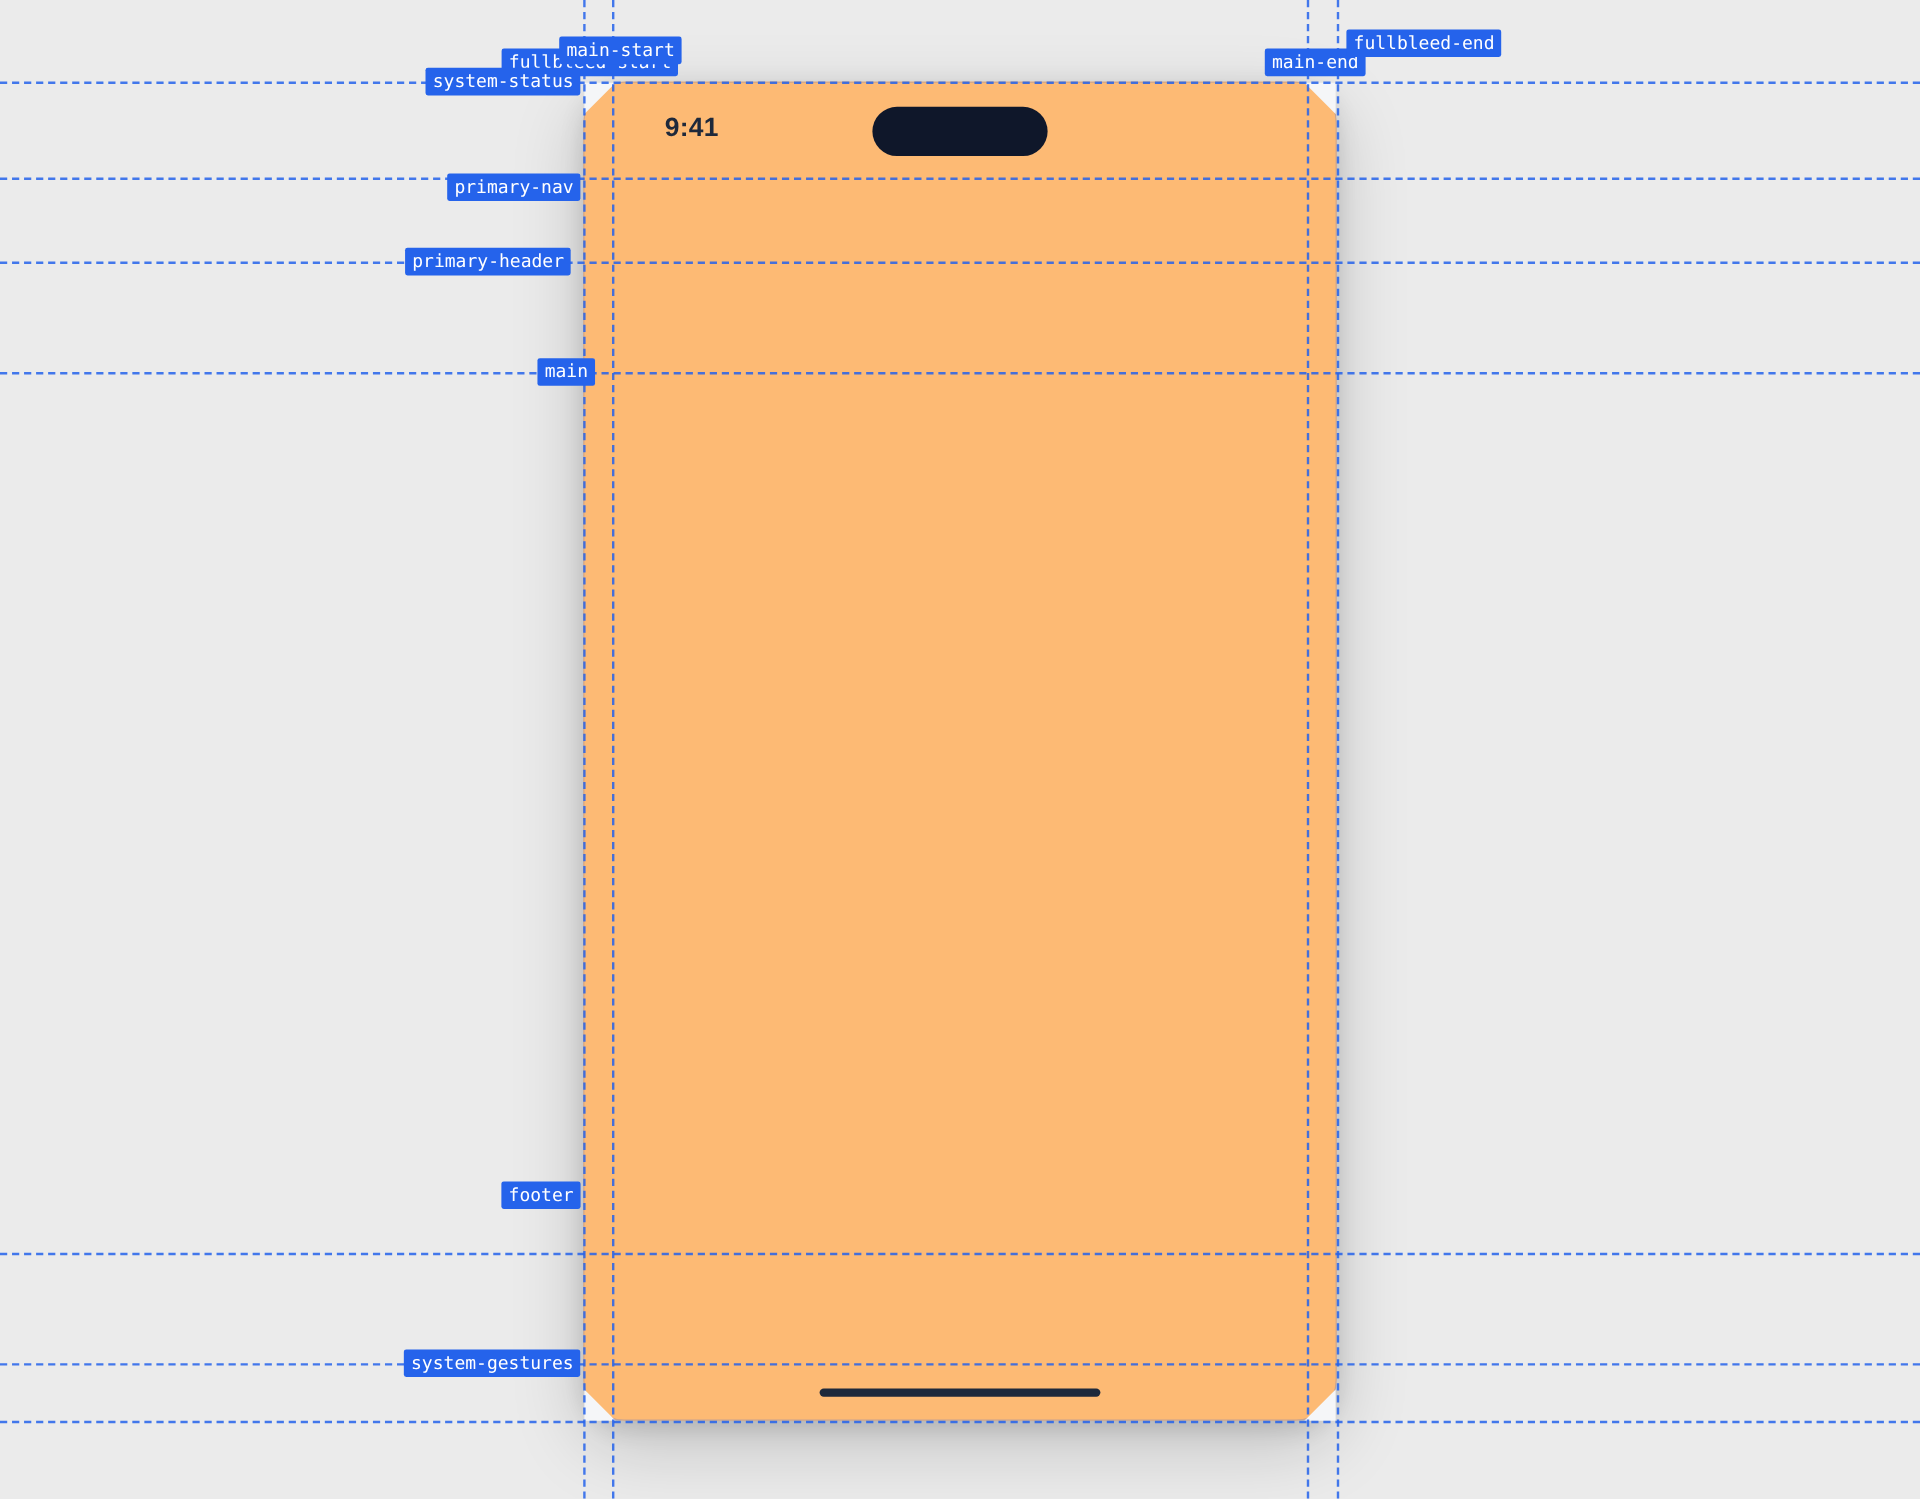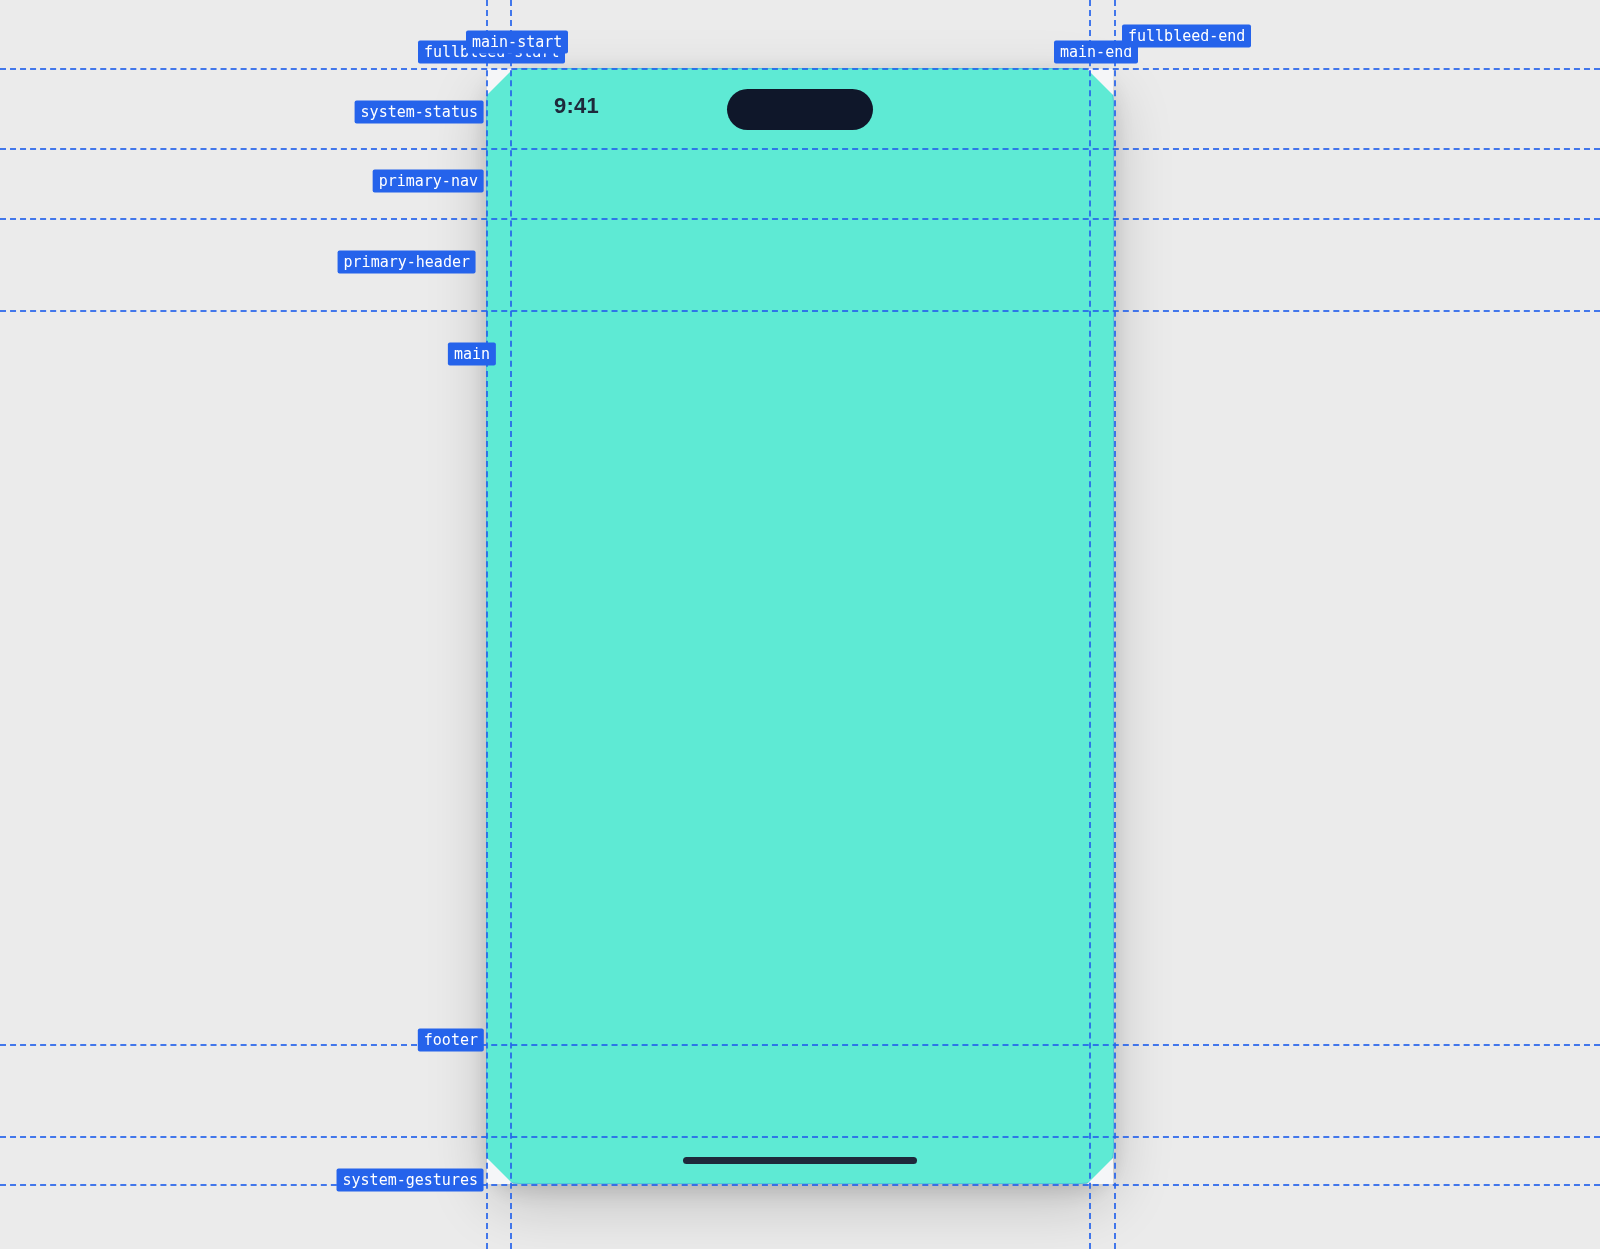--- a/index.html
+++ b/index.html
@@ -25,21 +25,21 @@
       height: 1249px;
     }
     
     
     .phone {
       position: absolute;
       left: 486px;
       top: 68px;
       width: 628px;
       height: 1116px;
-      background: #5eead4;
+      background: #fdba74;
       border-radius: 34px;
       box-shadow: 0 20px 60px rgba(0,0,0,0.18), 0 6px 20px rgba(0,0,0,0.12);
       overflow: hidden;
     }
     
     .phone-border {
       position: absolute;
       left: 486px;
       top: 68px;
       width: 628px;
@@ -143,21 +143,20 @@
       font-family: ui-monospace, SFMono-Regular, Menlo, Consolas, monospace;
       font-size: 15px;
       line-height: 1;
       padding: 4px 6px;
       border-radius: 2px;
       white-space: nowrap;
       transform: translateY(-50%);
     }
     .guide-label.left-edge {
       transform: translate(-100%, -50%);
-      margin-top: 44px;
     }
   </style>
 </head>
 <body>
 
 <div class="canvas">
 
   <div class="phone">
     <div class="notch"></div>
     <div class="status-time">9:41</div>
@@ -182,19 +181,19 @@
   <div class="guide h" style="top:1044px"></div>
   <div class="guide h" style="top:1136px"></div>
   <div class="guide h" style="top:1184px"></div>
 
   <div class="guide-label" style="left:418px; top:52px">fullbleed-start</div>
   <div class="guide-label" style="left:466px; top:42px">main-start</div>
   <div class="guide-label" style="left:1054px; top:52px">main-end</div>
   <div class="guide-label" style="left:1122px; top:36px">fullbleed-end</div>
 
   <div class="guide-label left-edge" style="left:484px; top:68px">system-status</div>
-  <div class="guide-label left-edge" style="left:484px; top:137px">primary-nav</div>
+  <div class="guide-label left-edge" style="left:484px; top:156px">primary-nav</div>
   <div class="guide-label left-edge" style="left:476px; top:218px">primary-header</div>
   <div class="guide-label left-edge" style="left:496px; top:310px">main</div>
   <div class="guide-label left-edge" style="left:484px; top:996px">footer</div>
   <div class="guide-label left-edge" style="left:484px; top:1136px">system-gestures</div>
 
 </div>
 
 </body></html>

